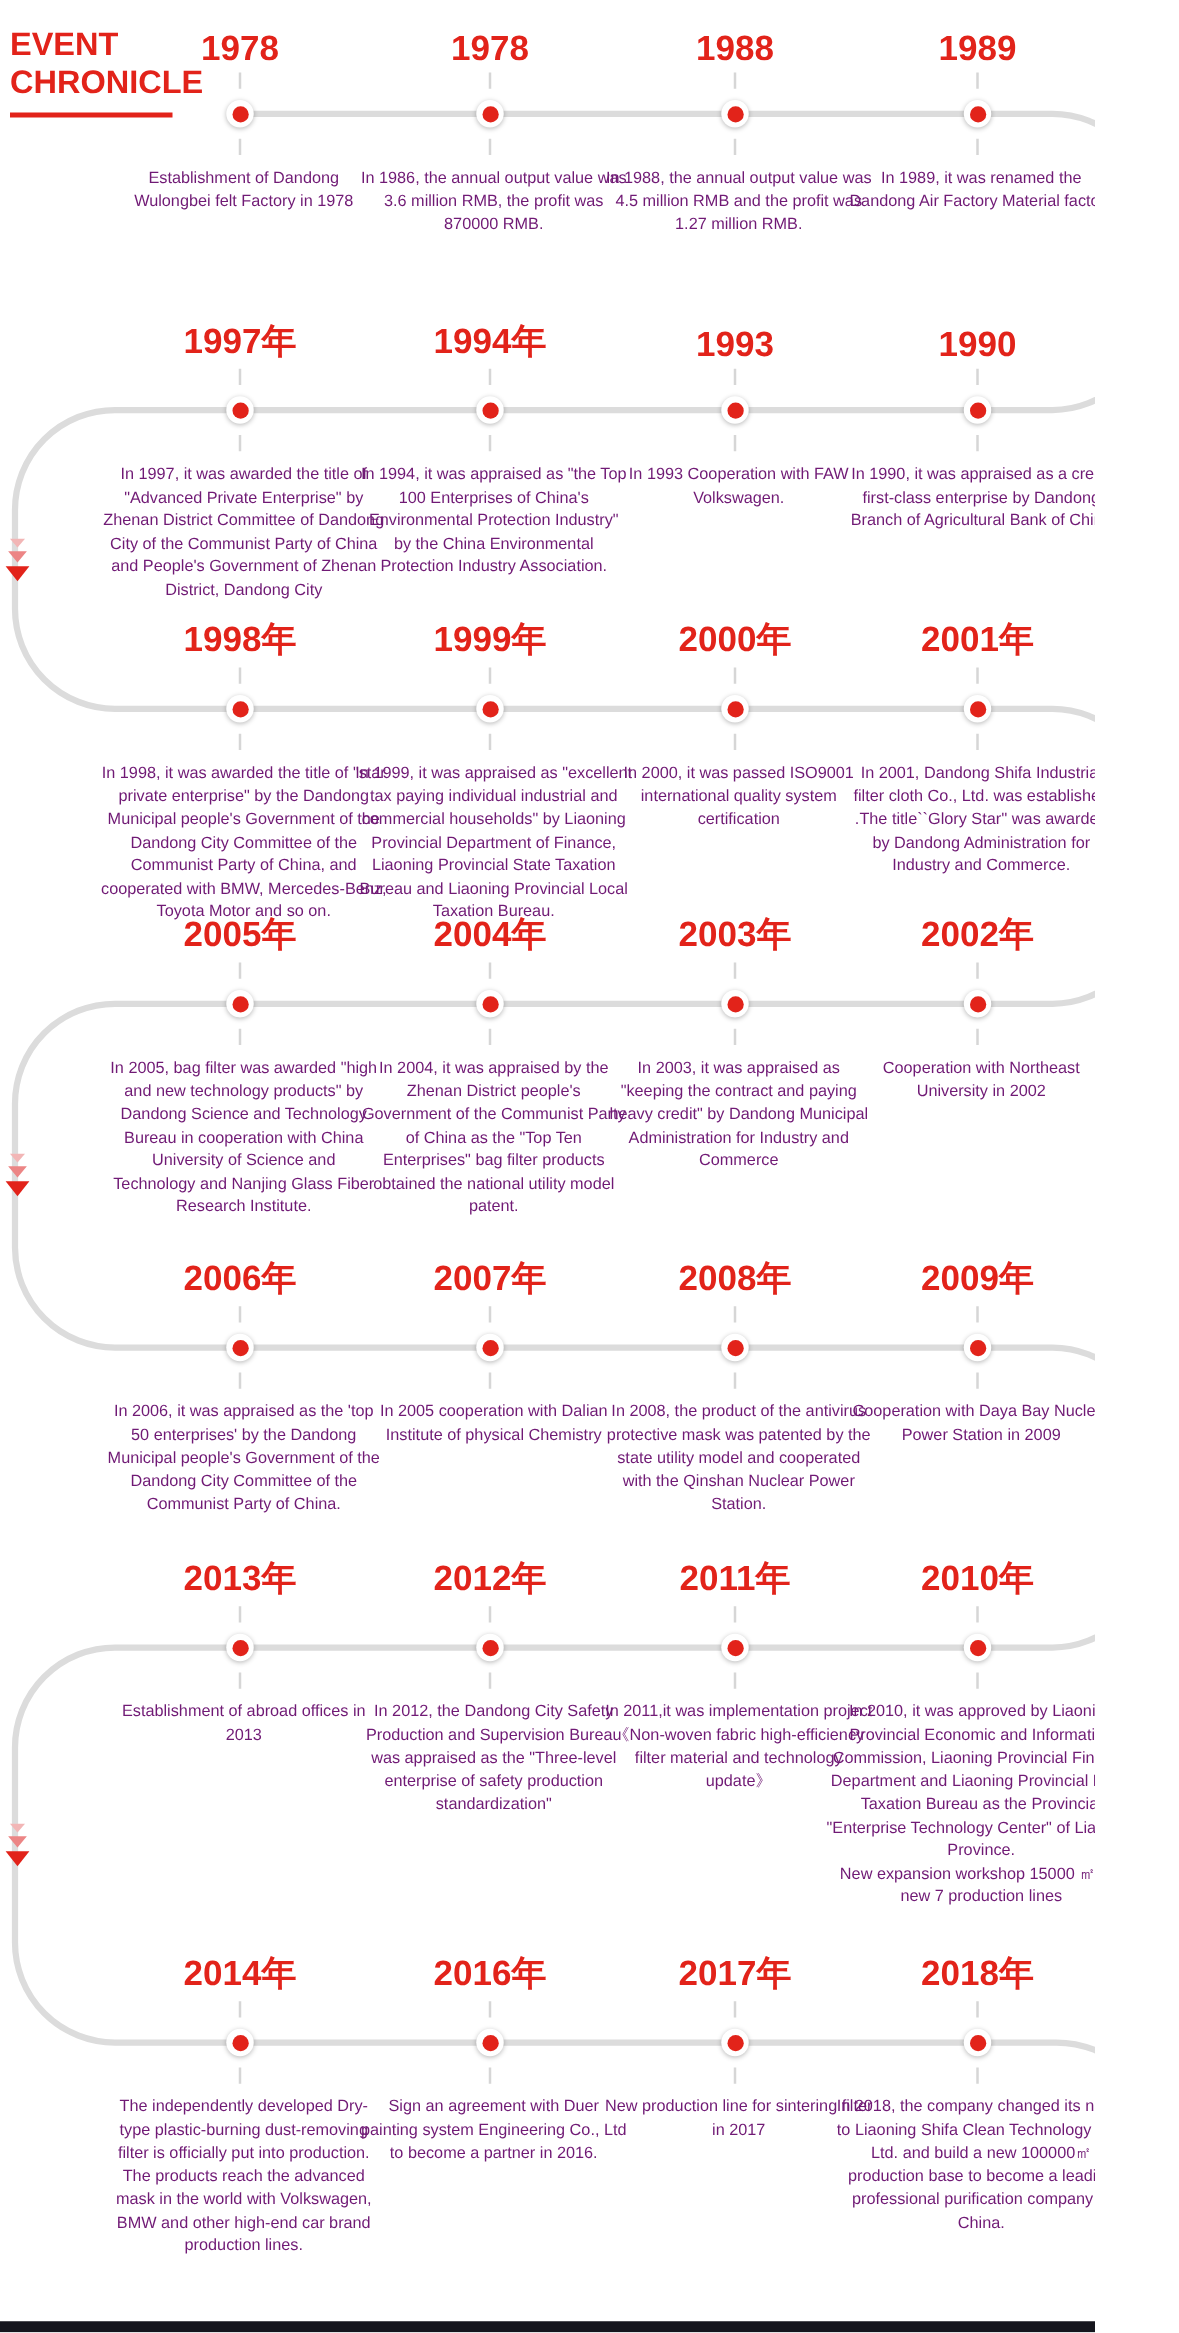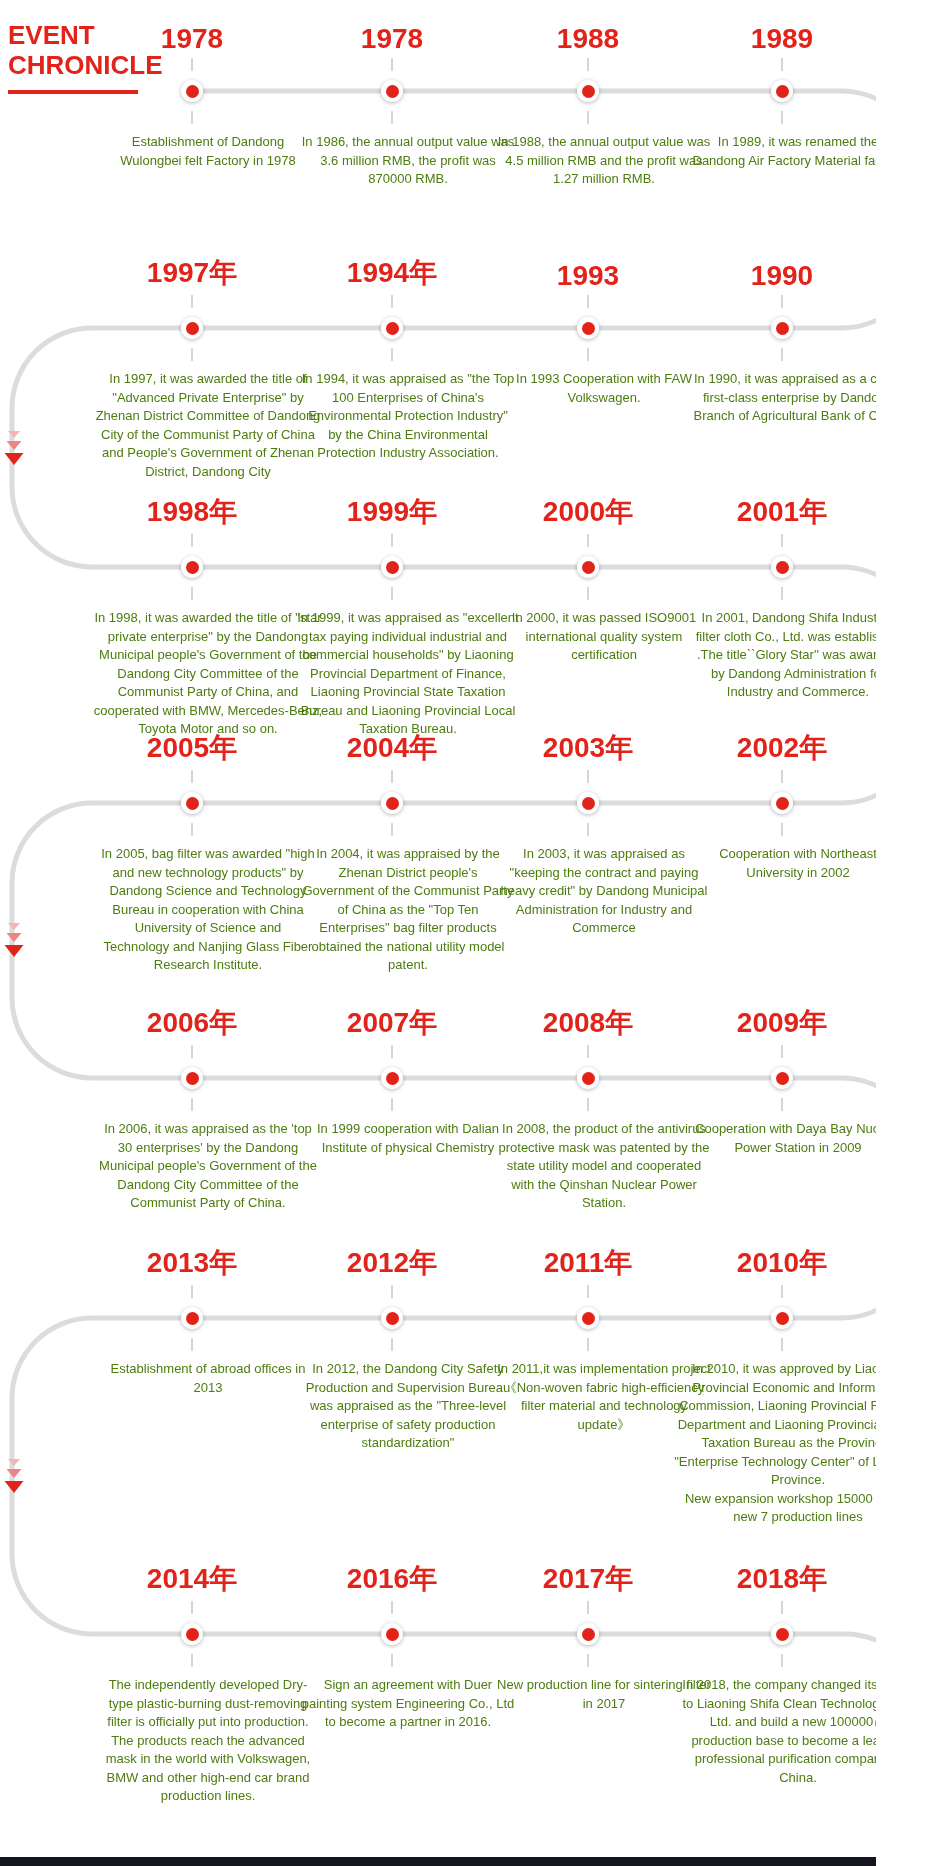--- a/index.html
+++ b/index.html
@@ -13,21 +13,21 @@
   .t2{top:52px;}
   .title-underline{position:absolute;left:0;top:90px;width:130px;height:4px;background:#e2231a;}
   
   .event{position:absolute;height:0;transform:translateX(-50%);}
   .year{position:absolute;bottom:36px;left:50%;transform:translateX(-50%);color:#e2231a;font-size:28px;font-weight:bold;white-space:nowrap;}
   .tick{position:absolute;left:50%;width:2px;height:13px;margin-left:-1px;background:#d6d6d6;}
   .tick-top{top:-33px;}
   .tick-bottom{top:20px;}
   .node{position:absolute;left:50%;top:0;width:22px;height:22px;margin:-11px 0 0 -11px;background:#ffffff;border-radius:50%;box-shadow:0 1px 4px rgba(0,0,0,0.28);}
   .dot{position:absolute;left:50%;top:50%;width:13px;height:13px;margin:-6.5px 0 0 -6.5px;background:#e2231a;border-radius:50%;}
-  .desc{position:absolute;top:42px;left:16px;width:100%;text-align:center;color:#4d7c0f;font-size:13px;line-height:18.5px;white-space:pre-line;}
+  .desc{position:absolute;top:42px;left:3px;width:100%;text-align:center;color:#701a75;font-size:13px;line-height:18.5px;white-space:pre-line;}
   
   .footer-bar{position:absolute;left:0;bottom:0;width:100%;height:9px;background:#15151d;}
 </style>
 </head>
 <body>
 
 <div class="stage" id="stage">
 
   <svg id="snake-svg" class="snake" width="943" height="1866" viewBox="0 0 943 1866">
     <path d="M 192 91 H 842 A 78 78 0 0 1 920 169 V 250 A 78 78 0 0 1 842 328
@@ -221,30 +221,30 @@
     <div class="tick tick-bottom"></div>
     <div class="desc">Cooperation with Northeast University in 2002</div>
   </div>
     <div class="event" style="left: 192px; top: 1078px; width: 222px;">
     <div class="year">2006年</div>
     <div class="tick tick-top"></div>
     <div class="node">
       <div class="dot"></div>
     </div>
     <div class="tick tick-bottom"></div>
-    <div class="desc">In 2006, it was appraised as the 'top 30 enterprises' by the Dandong Municipal people's Government of the Dandong City Committee of the Communist Party of China.</div>
+    <div class="desc">In 2006, it was appraised as the 'top 50 enterprises' by the Dandong Municipal people's Government of the Dandong City Committee of the Communist Party of China.</div>
   </div>
     <div class="event" style="left: 392px; top: 1078px; width: 214px;">
     <div class="year">2007年</div>
     <div class="tick tick-top"></div>
     <div class="node">
       <div class="dot"></div>
     </div>
     <div class="tick tick-bottom"></div>
-    <div class="desc">In 1999 cooperation with Dalian Institute of physical Chemistry</div>
+    <div class="desc">In 2005 cooperation with Dalian Institute of physical Chemistry</div>
   </div>
     <div class="event" style="left: 588px; top: 1078px; width: 214px;">
     <div class="year">2008年</div>
     <div class="tick tick-top"></div>
     <div class="node">
       <div class="dot"></div>
     </div>
     <div class="tick tick-bottom"></div>
     <div class="desc">In 2008, the product of the antivirus protective mask was patented by the state utility model and cooperated with the Qinshan Nuclear Power Station.</div>
   </div>

